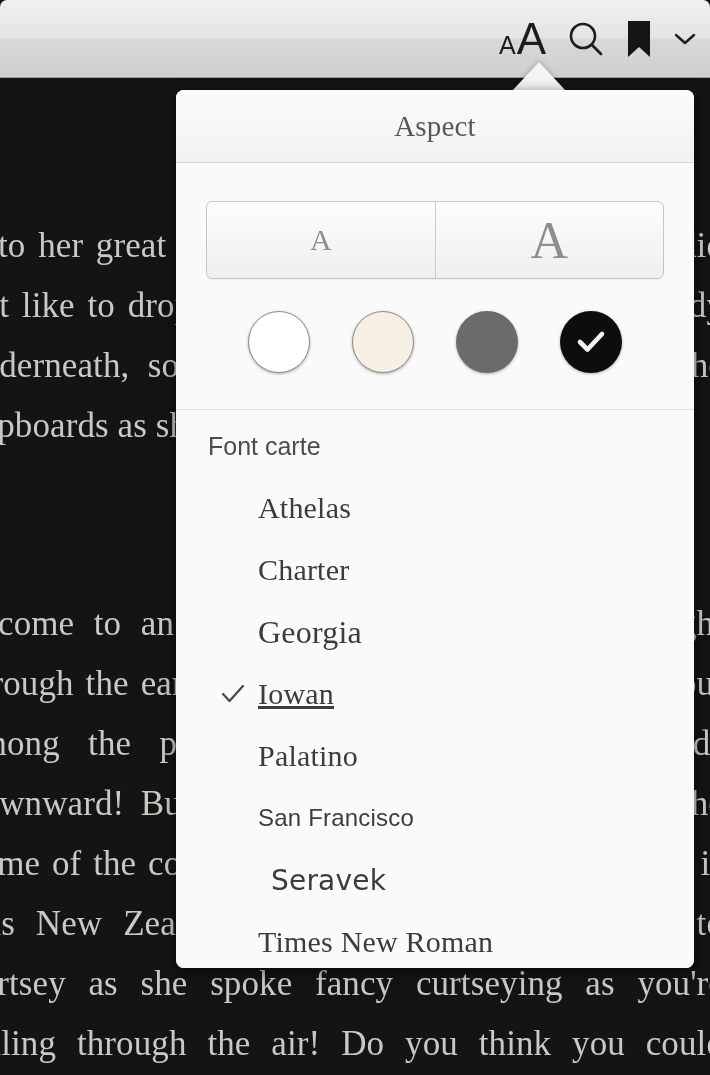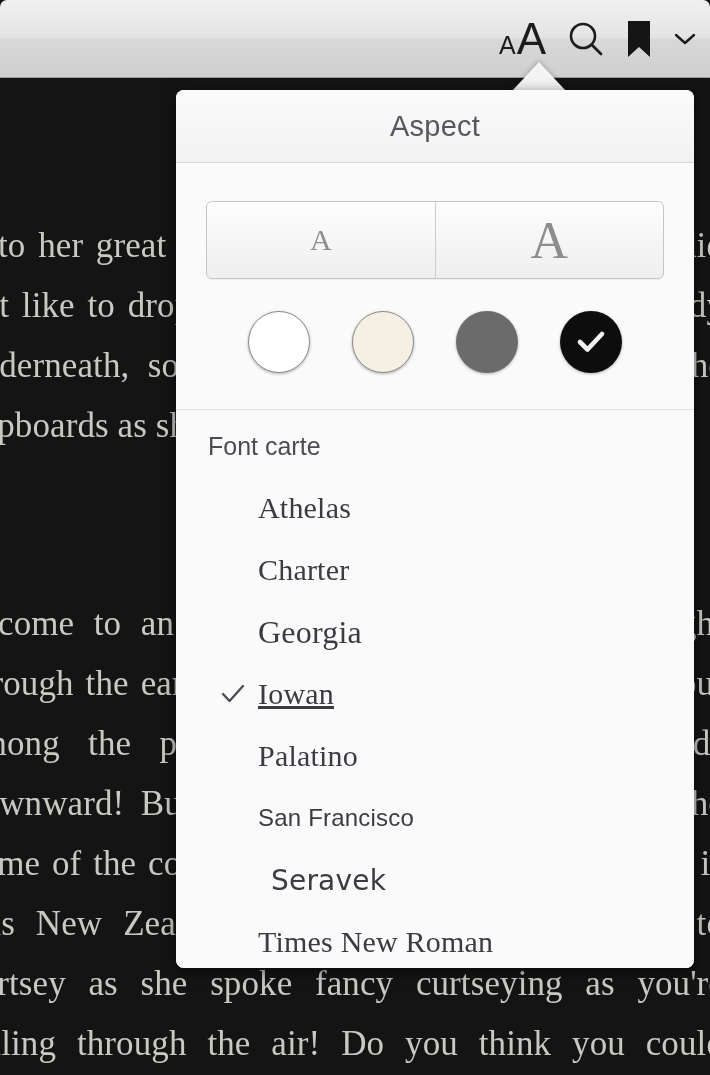--- a/index.html
+++ b/index.html
@@ -119,21 +119,21 @@
     background: linear-gradient(to bottom, #fbfbfb 0%, #f2f2f2 100%);
     border-bottom: 1px solid #d6d6d6;
     display: flex;
     align-items: center;
     justify-content: center;
     box-sizing: border-box;
   }
   .pop-title {
     font-size: 29px;
     color: #56585e;
-    font-family: Liberation Sans, sans-serif;
+    font-family: Liberation Serif, serif;
     letter-spacing: 0.2px;
   }
 
   .pop-section-appearance {
     padding: 0;
     border-bottom: 1px solid #dedede;
     background: #fafafa;
   }
 
   

